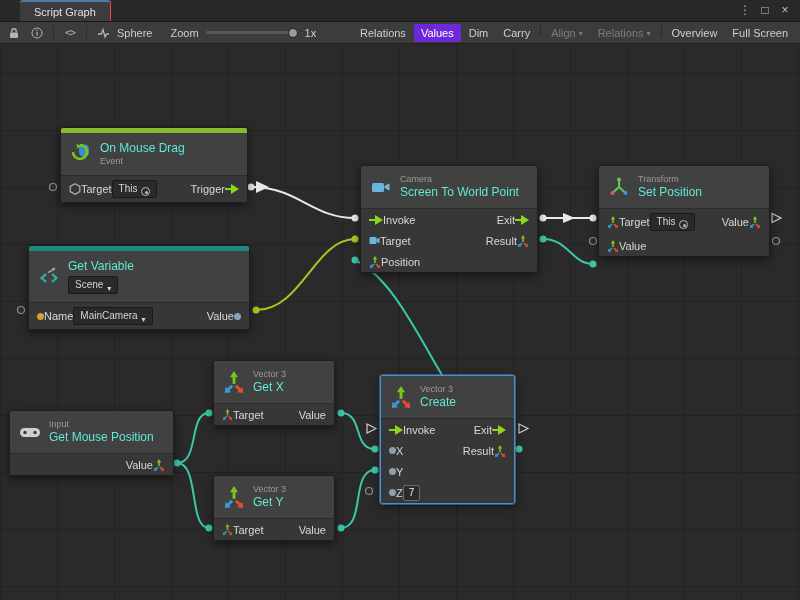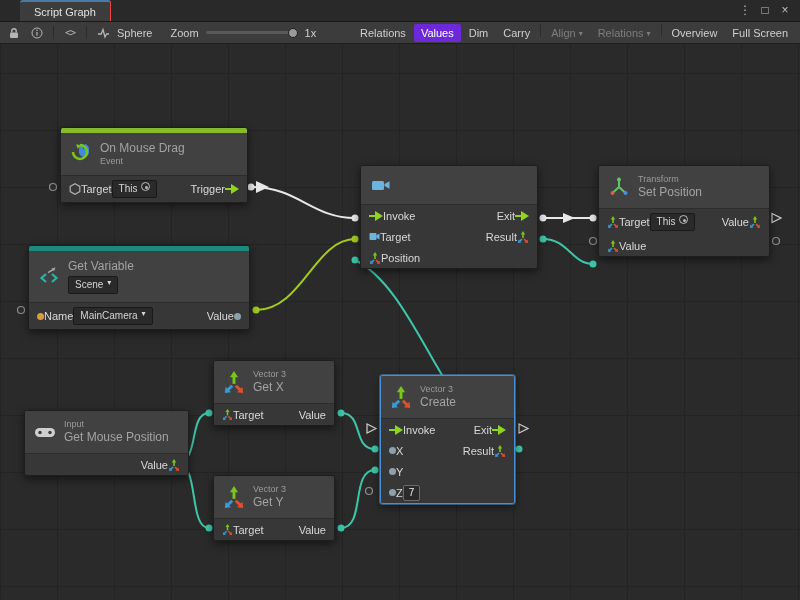--- a/index.html
+++ b/index.html
@@ -45,28 +45,28 @@
   
   .node{position:absolute;z-index:2;background:#3a3a3a;border:1px solid #1e1e1e;border-radius:3px;
         box-shadow:0 3px 9px rgba(0,0,0,.5);font-size:11px;color:#d8d8d8}
   .node.selected{border:1px solid #4a8fd4;box-shadow:0 0 0 1px rgba(74,143,212,.55),0 3px 9px rgba(0,0,0,.5)}
   .accent{height:5px;border-radius:2px 2px 0 0}
   .accent.green{background:#86bb2c}
   .accent.tealbar{background:#1d8a7e}
   .nh{display:flex;align-items:center;gap:8px;padding:8px 9px;background:#414141;border-bottom:1px solid #2c2c2c;border-radius:2px 2px 0 0}
   .nh .titles{display:flex;flex-direction:column;line-height:1.25}
   .nkind{font-size:9px;color:#9b9b9b;line-height:11px;white-space:nowrap}
-  .ntitle{font-size:12px;color:#a3a3a3;line-height:15px;white-space:nowrap}
+  .ntitle{font-size:12px;color:#5eead4;line-height:15px;white-space:nowrap}
   .nbody{background:#373737;border-radius:0 0 2px 2px}
   .row{position:relative;display:flex;align-items:center;justify-content:space-between;height:21px;padding:0 8px;gap:6px}
   .row.tall{height:26px}
   .port{display:flex;align-items:center;white-space:nowrap}
   .dot{width:7px;height:7px;border-radius:50%;background:#8fa0ad;display:inline-block}
   .dot.orange{background:#d89c3e}
-  .chip{display:inline-flex;align-items:flex-start;gap:4px;background:#2a2a2a;border:1px solid #191919;border-radius:2px;
+  .chip{display:inline-flex;align-items:flex-end;gap:4px;background:#2a2a2a;border:1px solid #191919;border-radius:2px;
         padding:1px 6px;color:#d5d5d5;font-size:10px;line-height:14px}
   .tdot{position:relative;width:9px;height:9px;border:1px solid #b9b9b9;border-radius:50%;display:inline-block}
   .tdot span{position:absolute;left:2.5px;top:2.5px;width:3px;height:3px;background:#b9b9b9;border-radius:50%}
   .field{background:#2a2a2a;border:1px solid #6b6b6b;border-radius:2px;padding:0 5px;font-size:10px;line-height:14px;color:#eee}
   svg.fa path{fill:#8ed51e}
   .sg{stroke:#7ac618;stroke-width:1.6}.fg{fill:#7ac618}
   .sb{stroke:#3a9ad8;stroke-width:1.6}.fb{fill:#3a9ad8}
   .sr{stroke:#e0502e;stroke-width:1.6}.fr{fill:#e0502e}
 </style>
 </head>
@@ -231,20 +231,24 @@
         </div>
       </div>
     </div>
 
     <div class="node" style="left:360px;top:121px;width:178px">
       <div class="nh">
         <svg width="22" height="22" viewBox="0 0 22 22">
           <rect x="2" y="7" width="12" height="9" rx="1.5" fill="#6db3e0"></rect>
           <path d="M14.5 10 l5-2.8 v7.6 l-5-2.8 z" fill="#6db3e0"></path>
         </svg>
+        <div class="titles">
+          <span class="nkind">Camera</span>
+          <span class="ntitle">Screen To World Point</span>
+        </div>
       </div>
       <div class="nbody">
         <div class="row">
           <span class="port">
             <svg class="fa" width="14" height="10" viewBox="0 0 14 10">
                 <path d="M0 4h6v2H0z"></path>
                 <path d="M6 0l8 5-8 5z"></path>
               </svg>
             <span>Invoke</span>
           </span>
@@ -517,21 +521,21 @@
         <div class="row">
           <span class="port">
             <span class="dot"></span>
             <span>Z</span>
             <span class="field">7</span>
           </span>
         </div>
       </div>
     </div>
 
-    <div class="node" style="left:24px;top:366px;width:165px">
+    <div class="node" style="left:9px;top:366px;width:165px">
       <div class="nh">
         <svg width="22" height="22" viewBox="0 0 22 22">
           <rect x="1" y="7" width="20" height="9" rx="4.5" fill="#cfcfcf"></rect>
           <circle cx="6" cy="11.5" r="1.7" fill="#3a3a3a"></circle>
           <circle cx="16" cy="11.5" r="1.7" fill="#3a3a3a"></circle>
         </svg>
         <div class="titles">
           <span class="nkind">Input</span>
           <span class="ntitle">Get Mouse Position</span>
         </div>

